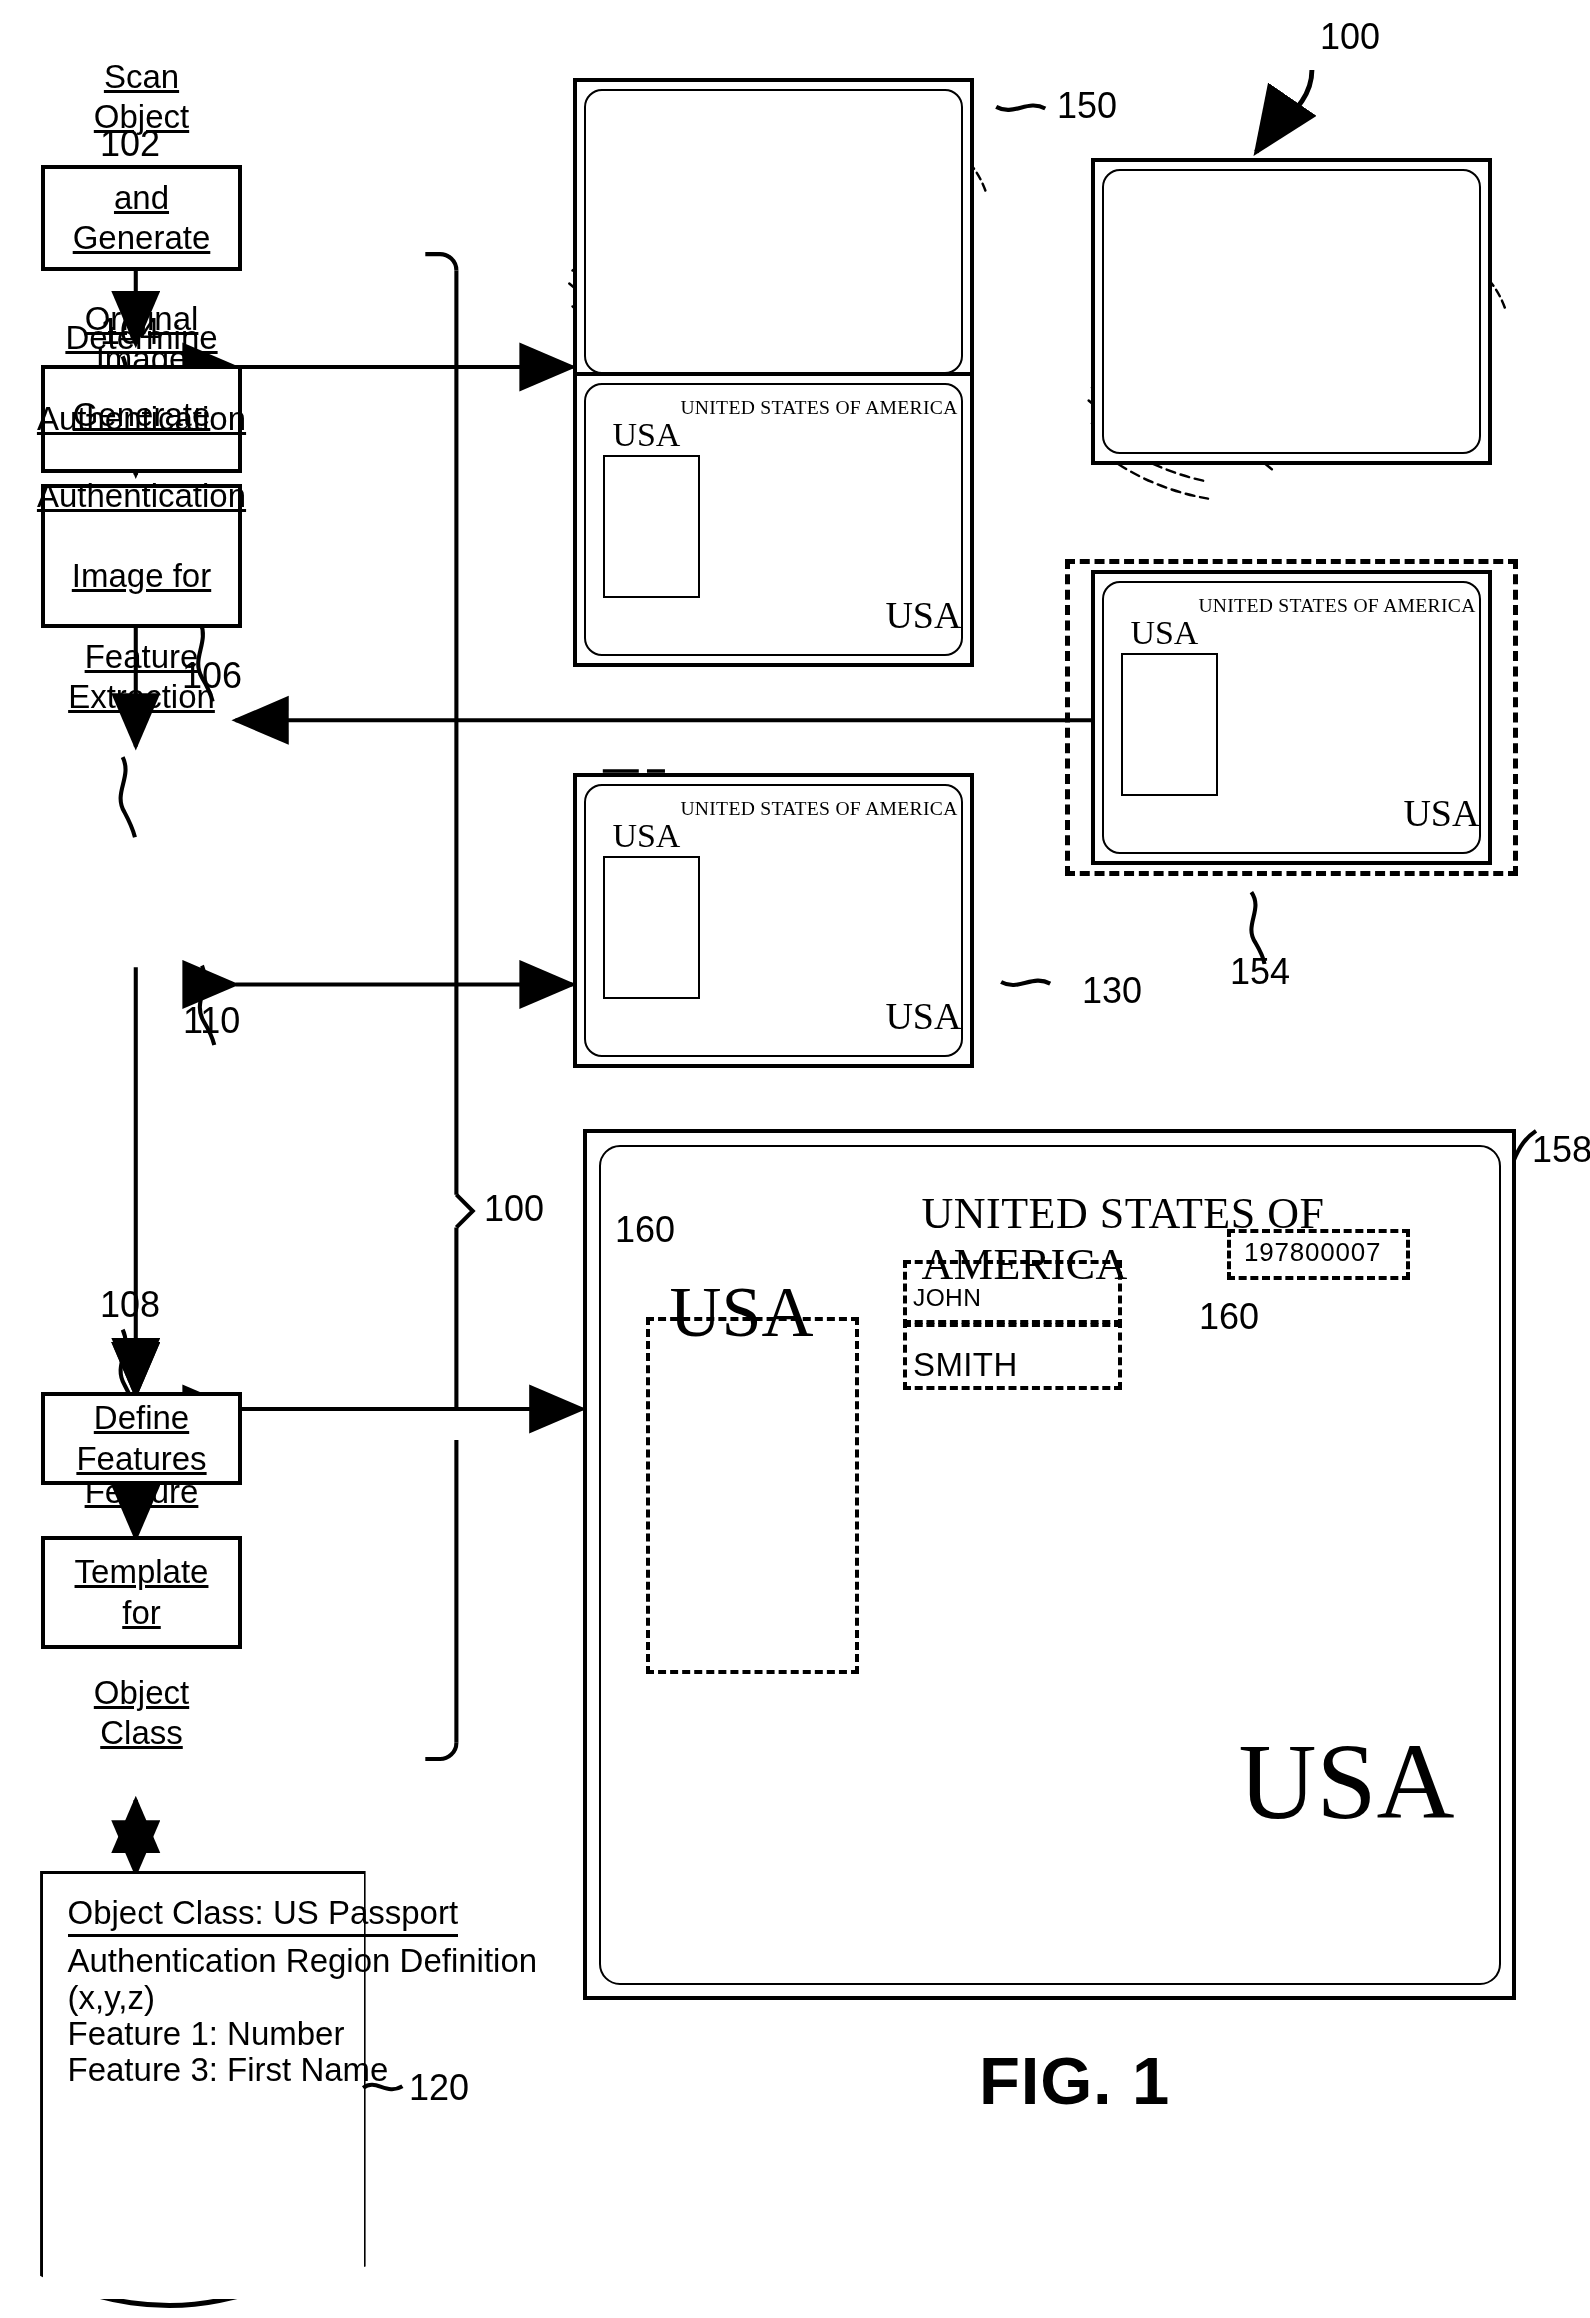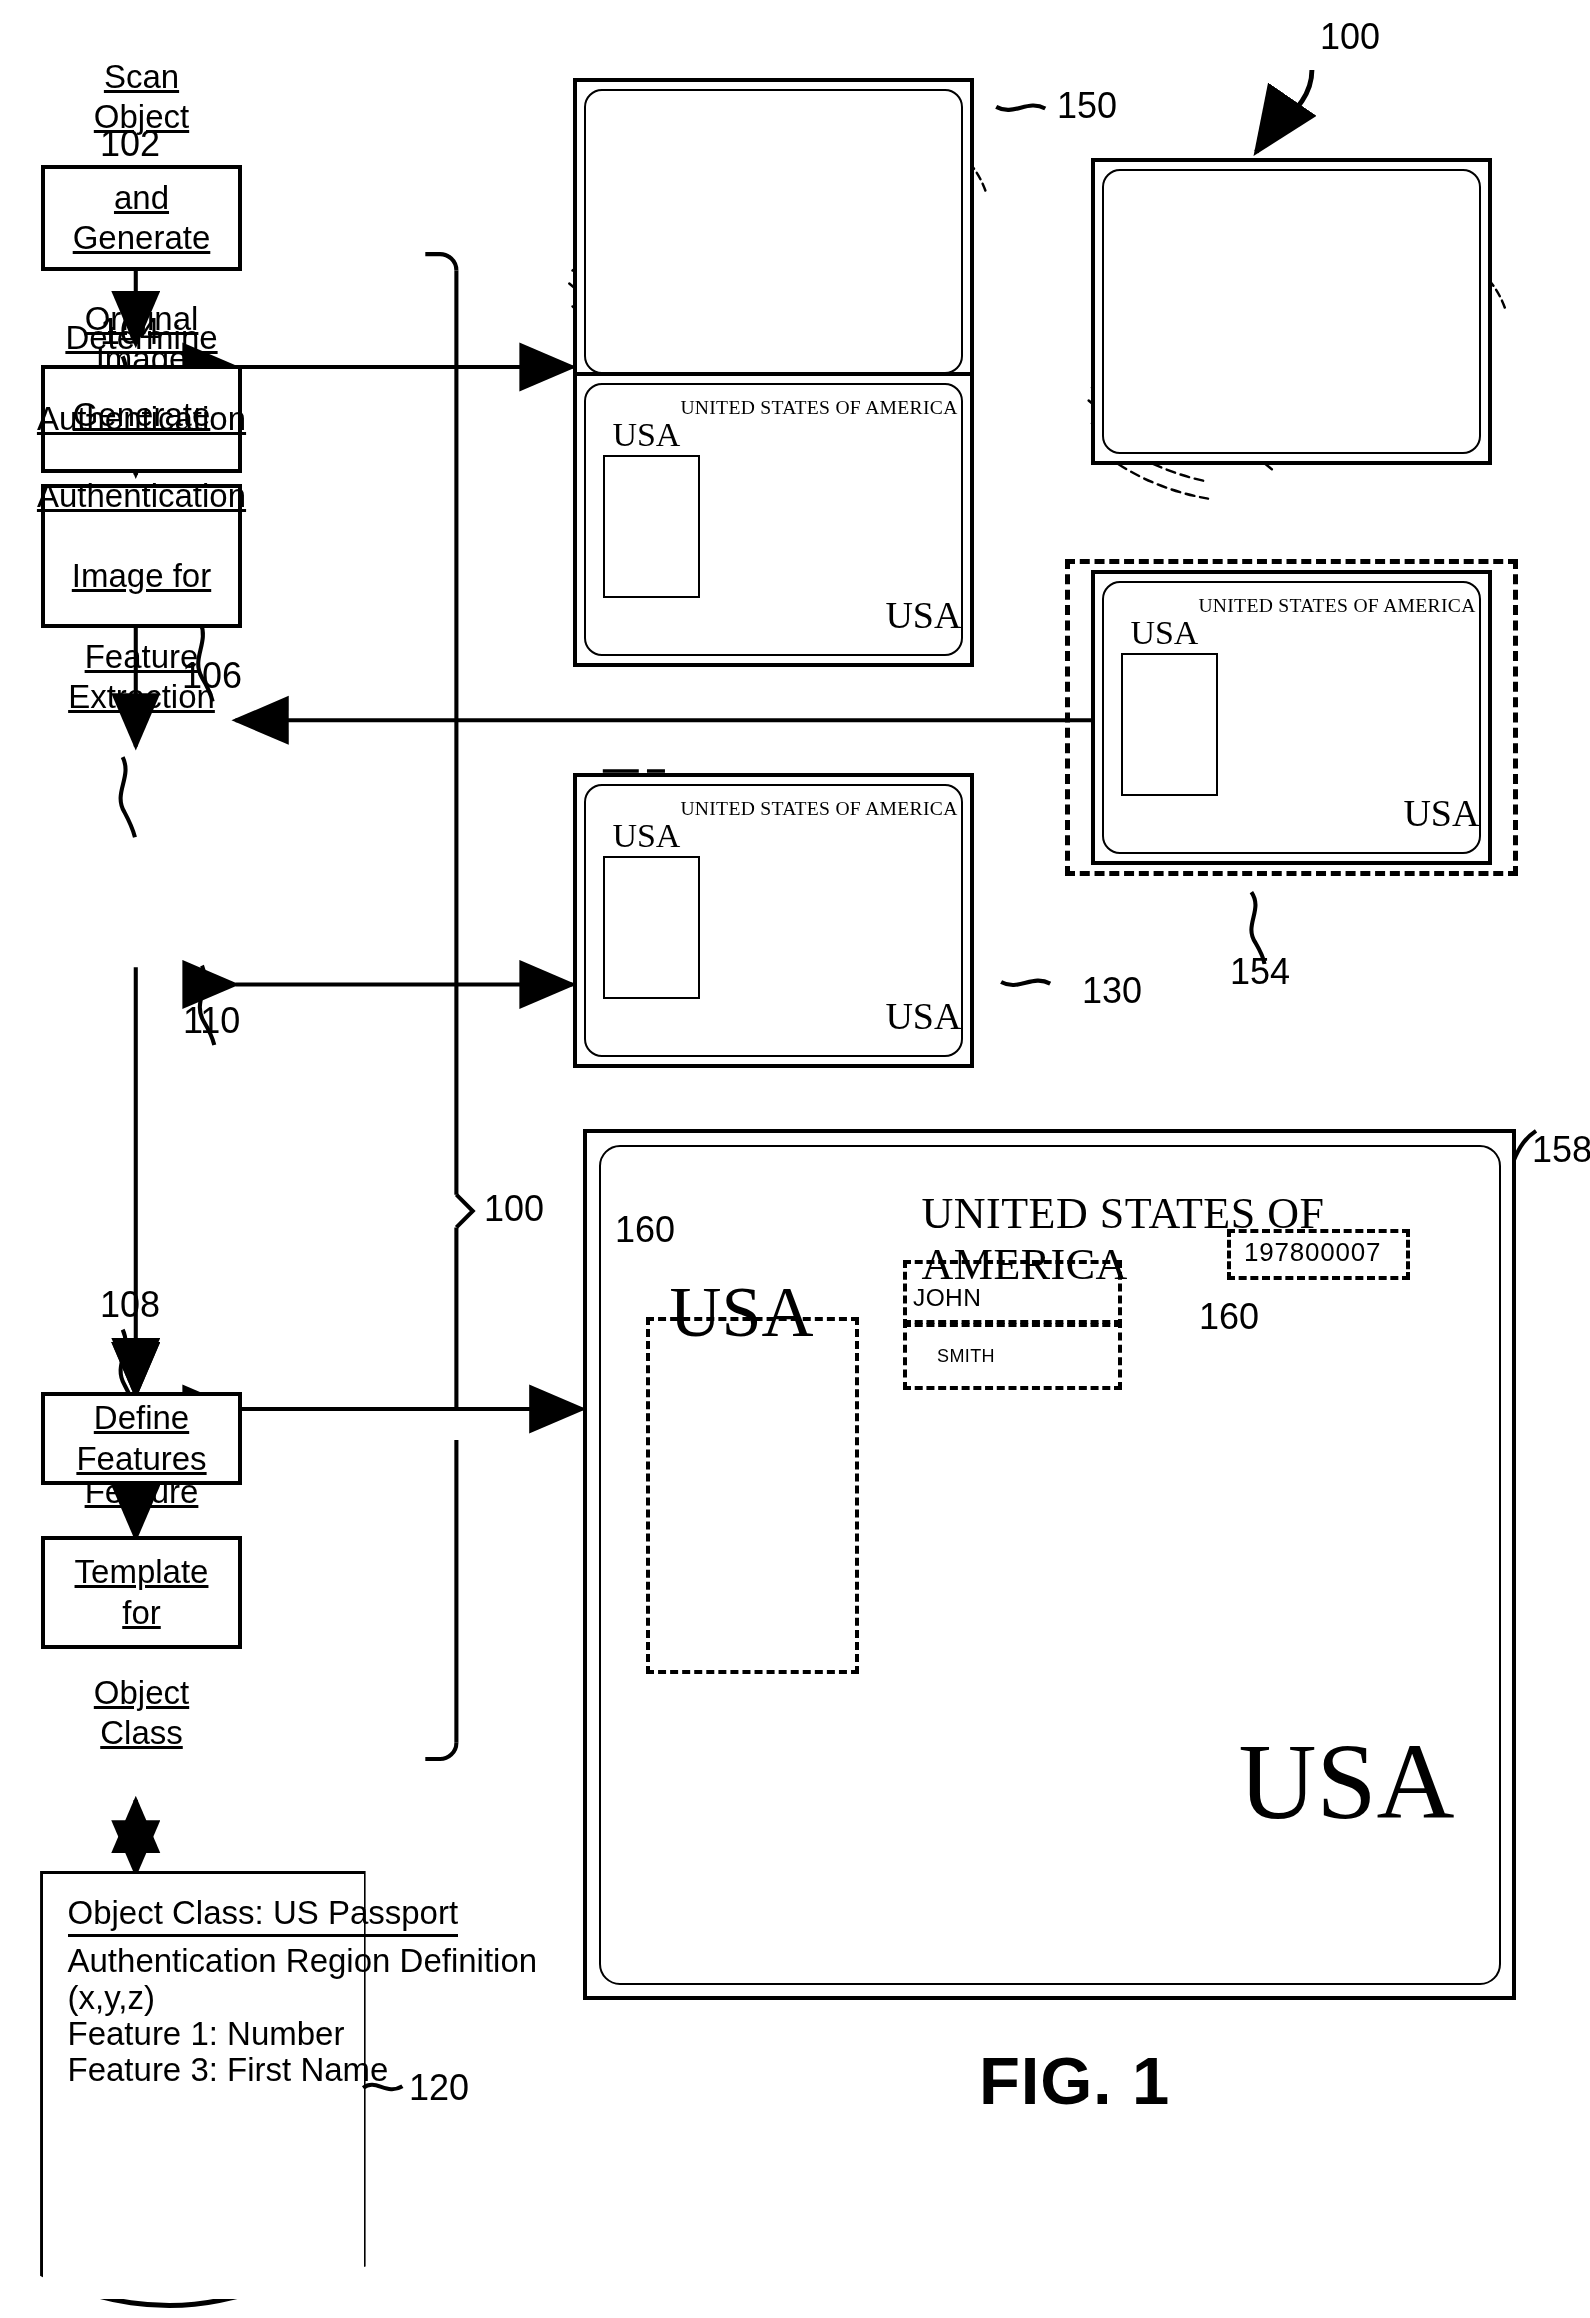--- a/index.html
+++ b/index.html
@@ -521,21 +521,21 @@
       <div class="usa-big" style="left:638px;top:573px;font-size:108px;">USA</div>
     </div>
   </div>
 
   <div class="dashreg2" style="left:646px;top:1317px;width:213px;height:357px;"></div>
   <div class="dashreg2" style="left:903px;top:1260px;width:219px;height:67px;"></div>
   <div class="dashreg2" style="left:903px;top:1320px;width:219px;height:70px;"></div>
   <div class="dashreg2" style="left:1227px;top:1229px;width:183px;height:51px;"></div>
 
   <div class="lbl-small" style="left:913px;top:1284px;font-size:24.5px;letter-spacing:0.4px;">JOHN</div>
-  <div class="lbl-small" style="left:913px;top:1346px;font-size:18px;letter-spacing:0.4px;margin-left:24px;">SMITH</div>
+  <div class="lbl-small" style="left:913px;top:1346px;font-size:33px;letter-spacing:0.4px;">SMITH</div>
   <div class="lbl-small" style="left:1244px;top:1237px;font-size:26px;letter-spacing:0.8px;">197800007</div>
 
   <div class="ref" style="left:1532px;top:1129px;">158</div>
   <div class="ref" style="left:615px;top:1209px;">160</div>
   <div class="ref" style="left:1199px;top:1296px;">160</div>
 
   <div class="infobox" style="left:43px;top:1874px;width:321px;height:425px;">
     <div class="txt">
       <div><span class="ul">Object Class: US Passport</span></div>
       <div style="height:6.5px"></div>

